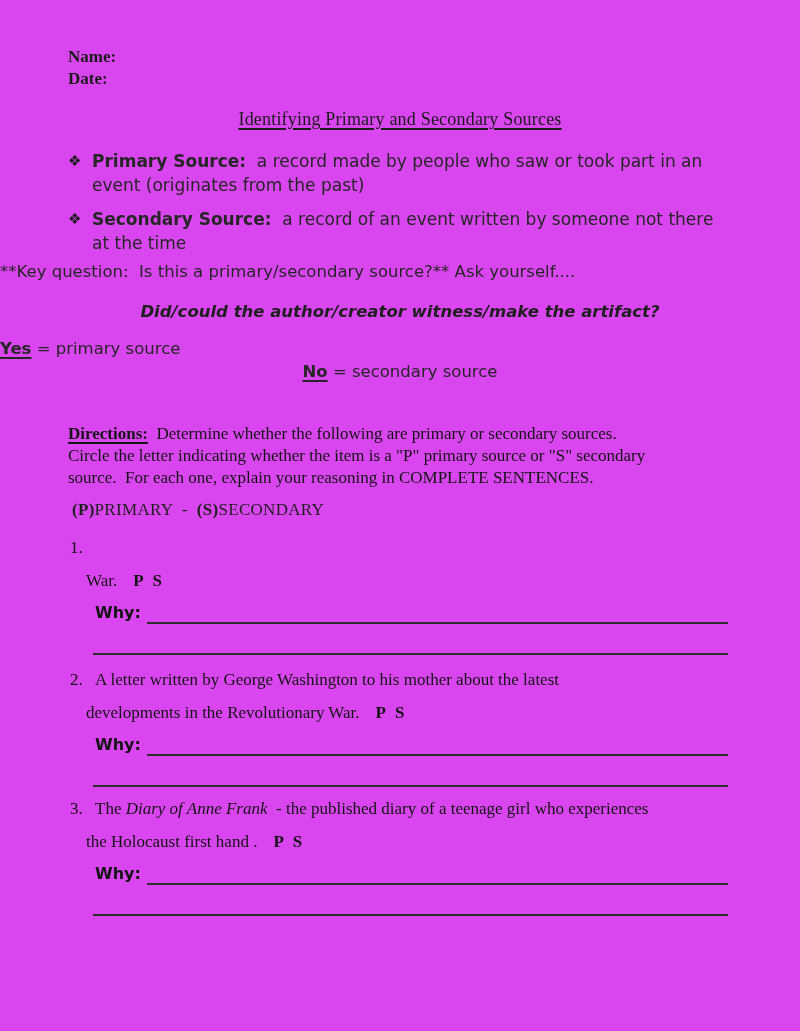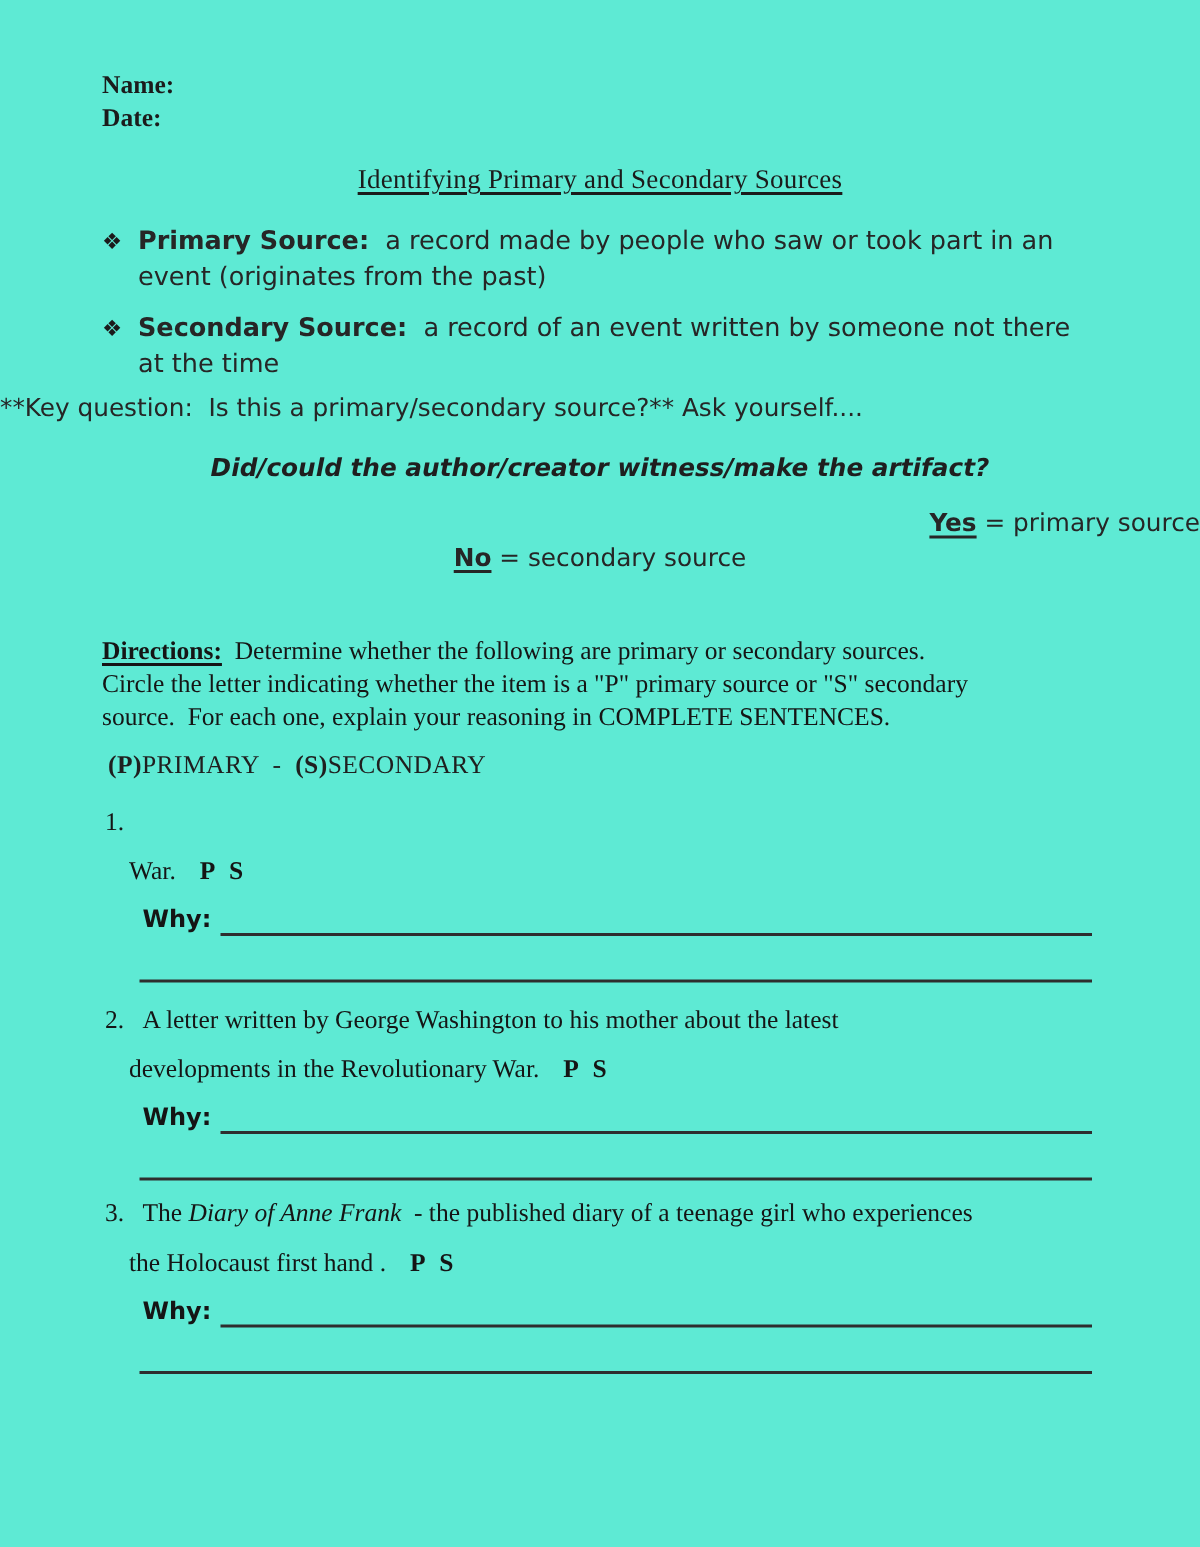--- a/index.html
+++ b/index.html
@@ -1,19 +1,19 @@
 <!DOCTYPE html>
 <html><head>
 <meta charset="utf-8">
 <style>
   html,body{margin:0;padding:0;background:#e8e8e8;}
   .page{
     position:relative;
     width:800px;height:1031px;
-    background:#5eead4;
+    background:#d946ef;
     overflow:hidden;
     font-family:"Liberation Serif", serif;
     color:#1b1b1b;
     margin:0 auto;
   }
   .abs{position:absolute;}
   .t{white-space:pre;}
   .sans{font-family:"DejaVu Sans", sans-serif;}
   .b{font-weight:bold;}
   .i{font-style:italic;}
@@ -30,21 +30,21 @@
   
   .defs{left:68px;top:149px;width:680px;font-size:17px;line-height:24px;color:#262626;}
   .def{display:flex;margin-bottom:10px;}
   .def .bullet{width:24px;flex:0 0 24px;font-size:15px;line-height:24px;color:#1b1b1b;}
   .def .body{flex:1;}
 
   
   .keyq{left:0;top:262px;width:100%;font-size:16.5px;color:#262626;}
   .artifactq{left:0;top:302px;width:100%;text-align:center;
              font-size:16.5px;font-weight:bold;font-style:italic;color:#1f1f1f;}
-  .yesline{left:0;top:339px;width:100%;text-align:right;font-size:16.5px;color:#262626;}
+  .yesline{left:0;top:339px;width:100%;text-align:left;font-size:16.5px;color:#262626;}
   .noline{left:0;top:362px;width:100%;text-align:center;font-size:16.5px;color:#262626;}
 
   
   .directions{left:68px;top:423px;width:690px;font-size:17px;line-height:22px;color:#151515;}
   .ps-legend{left:72px;top:500px;font-size:17px;letter-spacing:.3px;color:#1f1f1f;}
 
   
   .q{left:70px;width:658px;font-size:17px;color:#151515;}
   .q-row1{display:flex;line-height:24px;}
   .q-num{flex:0 0 25px;}

